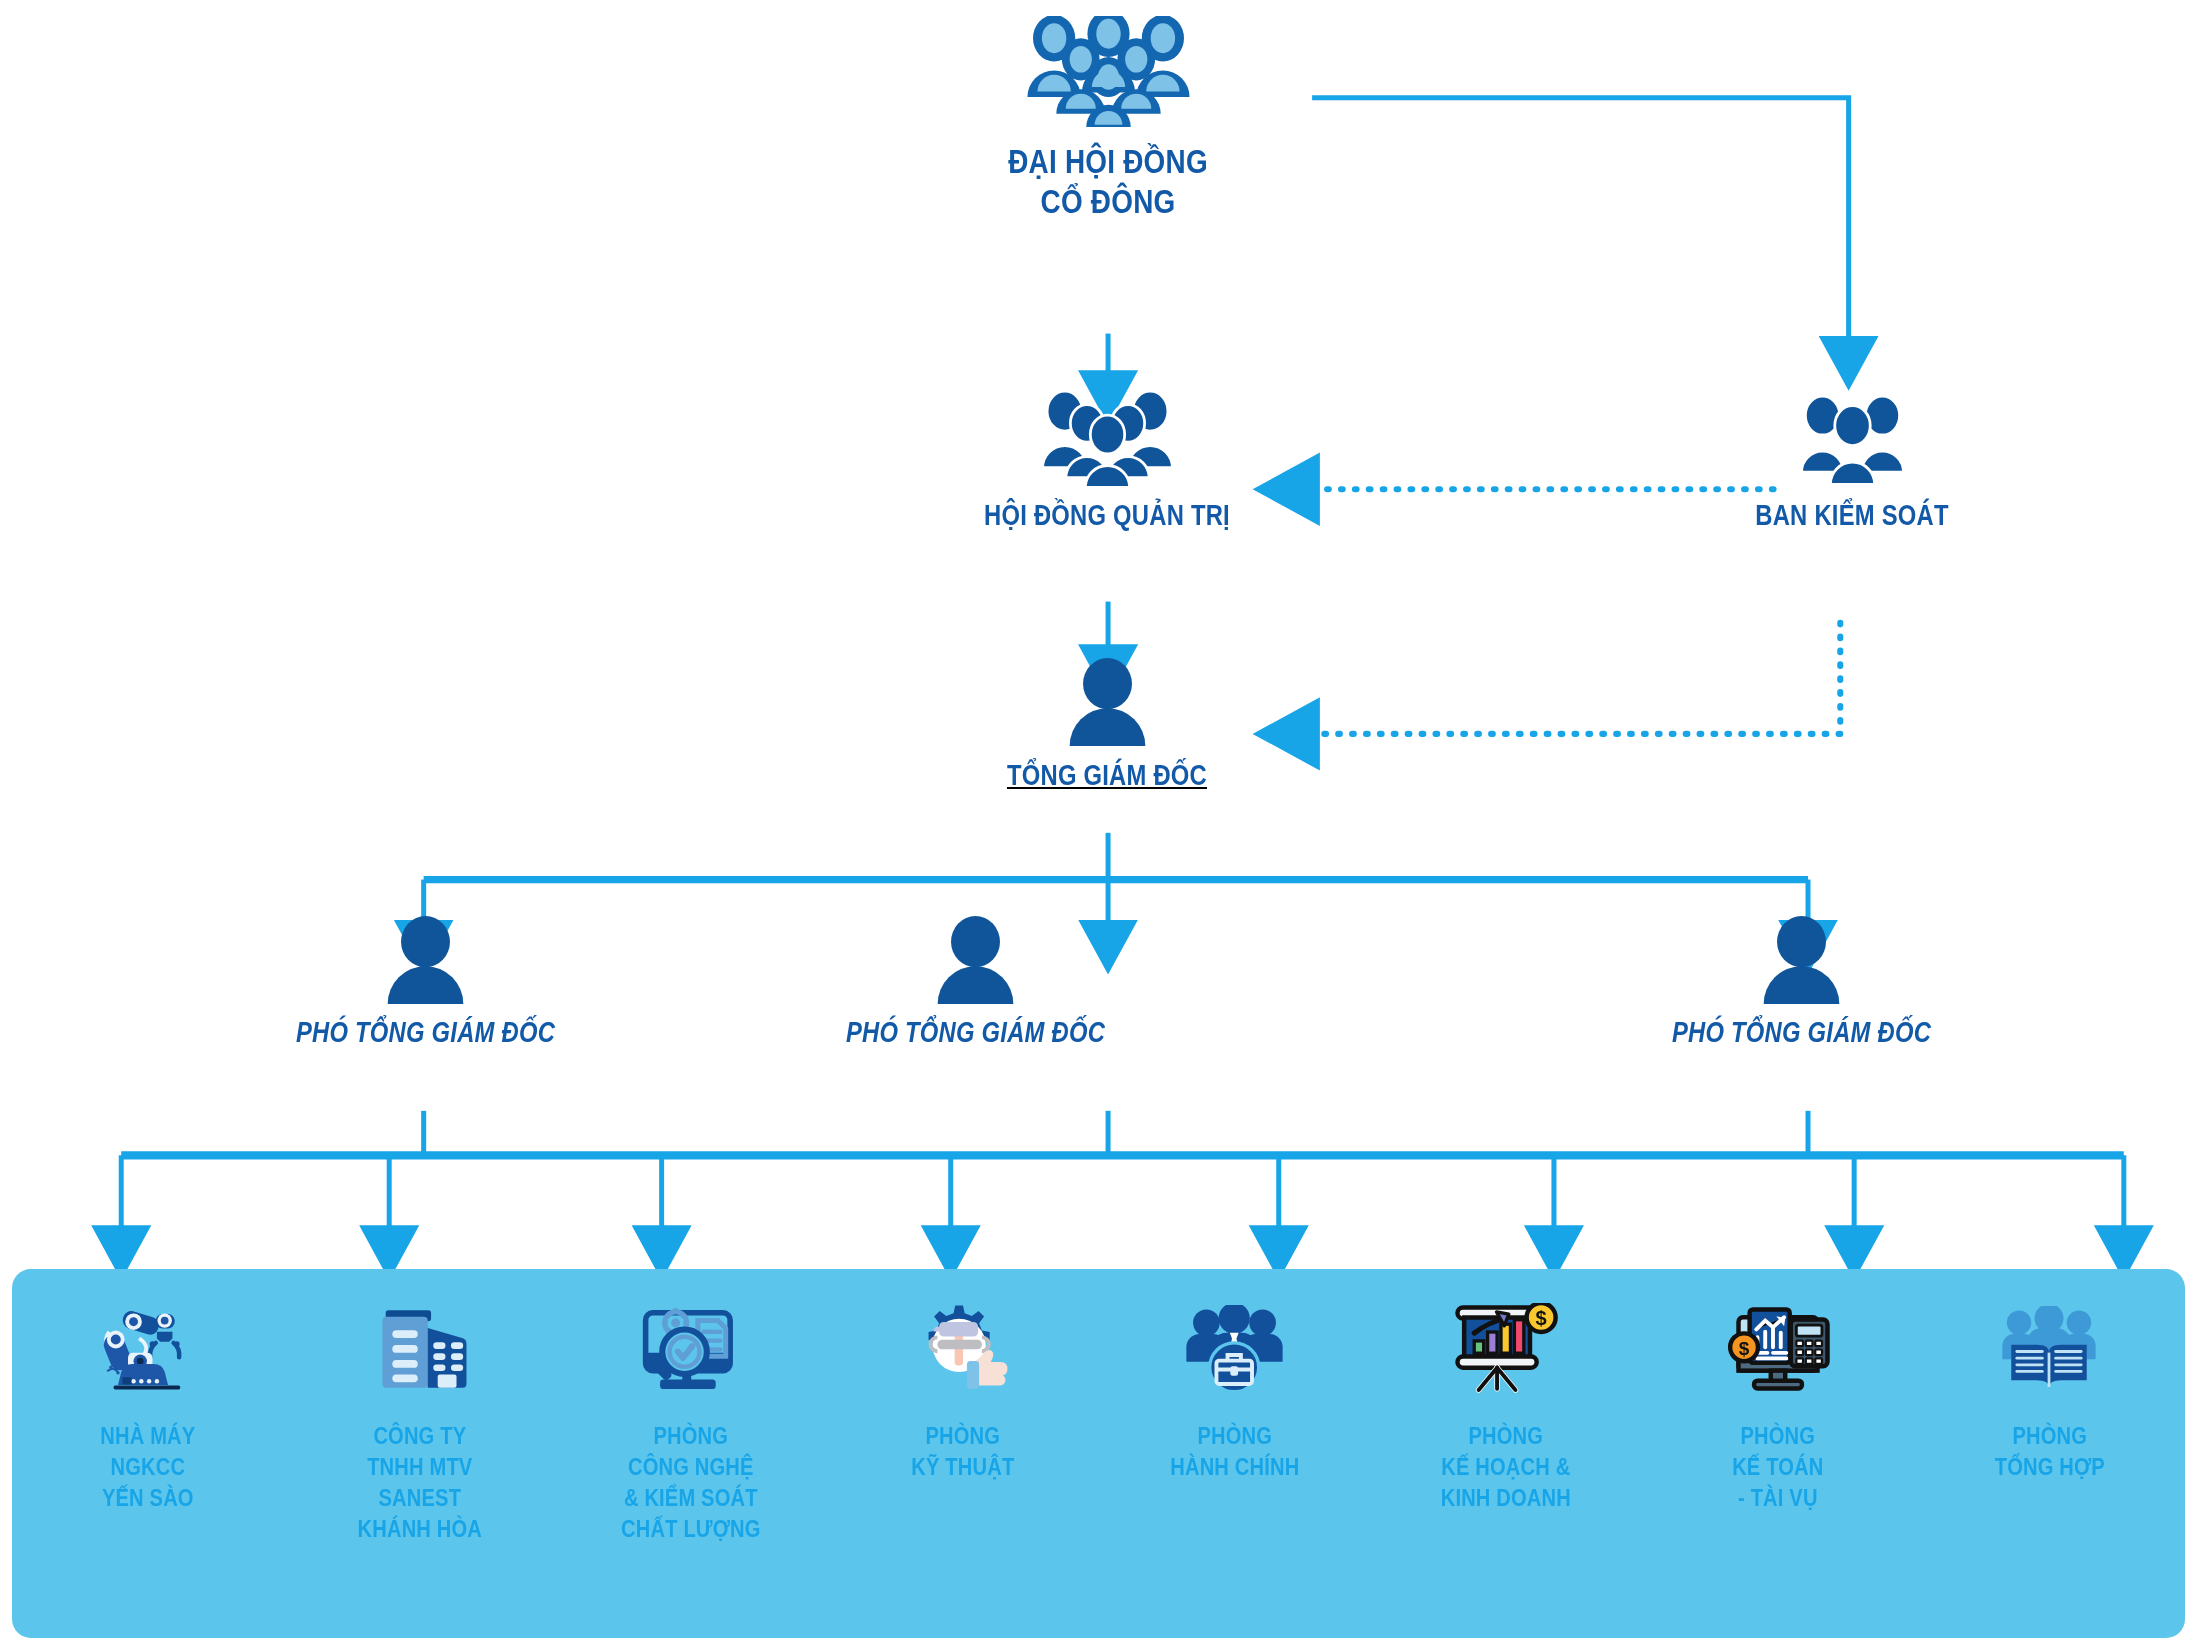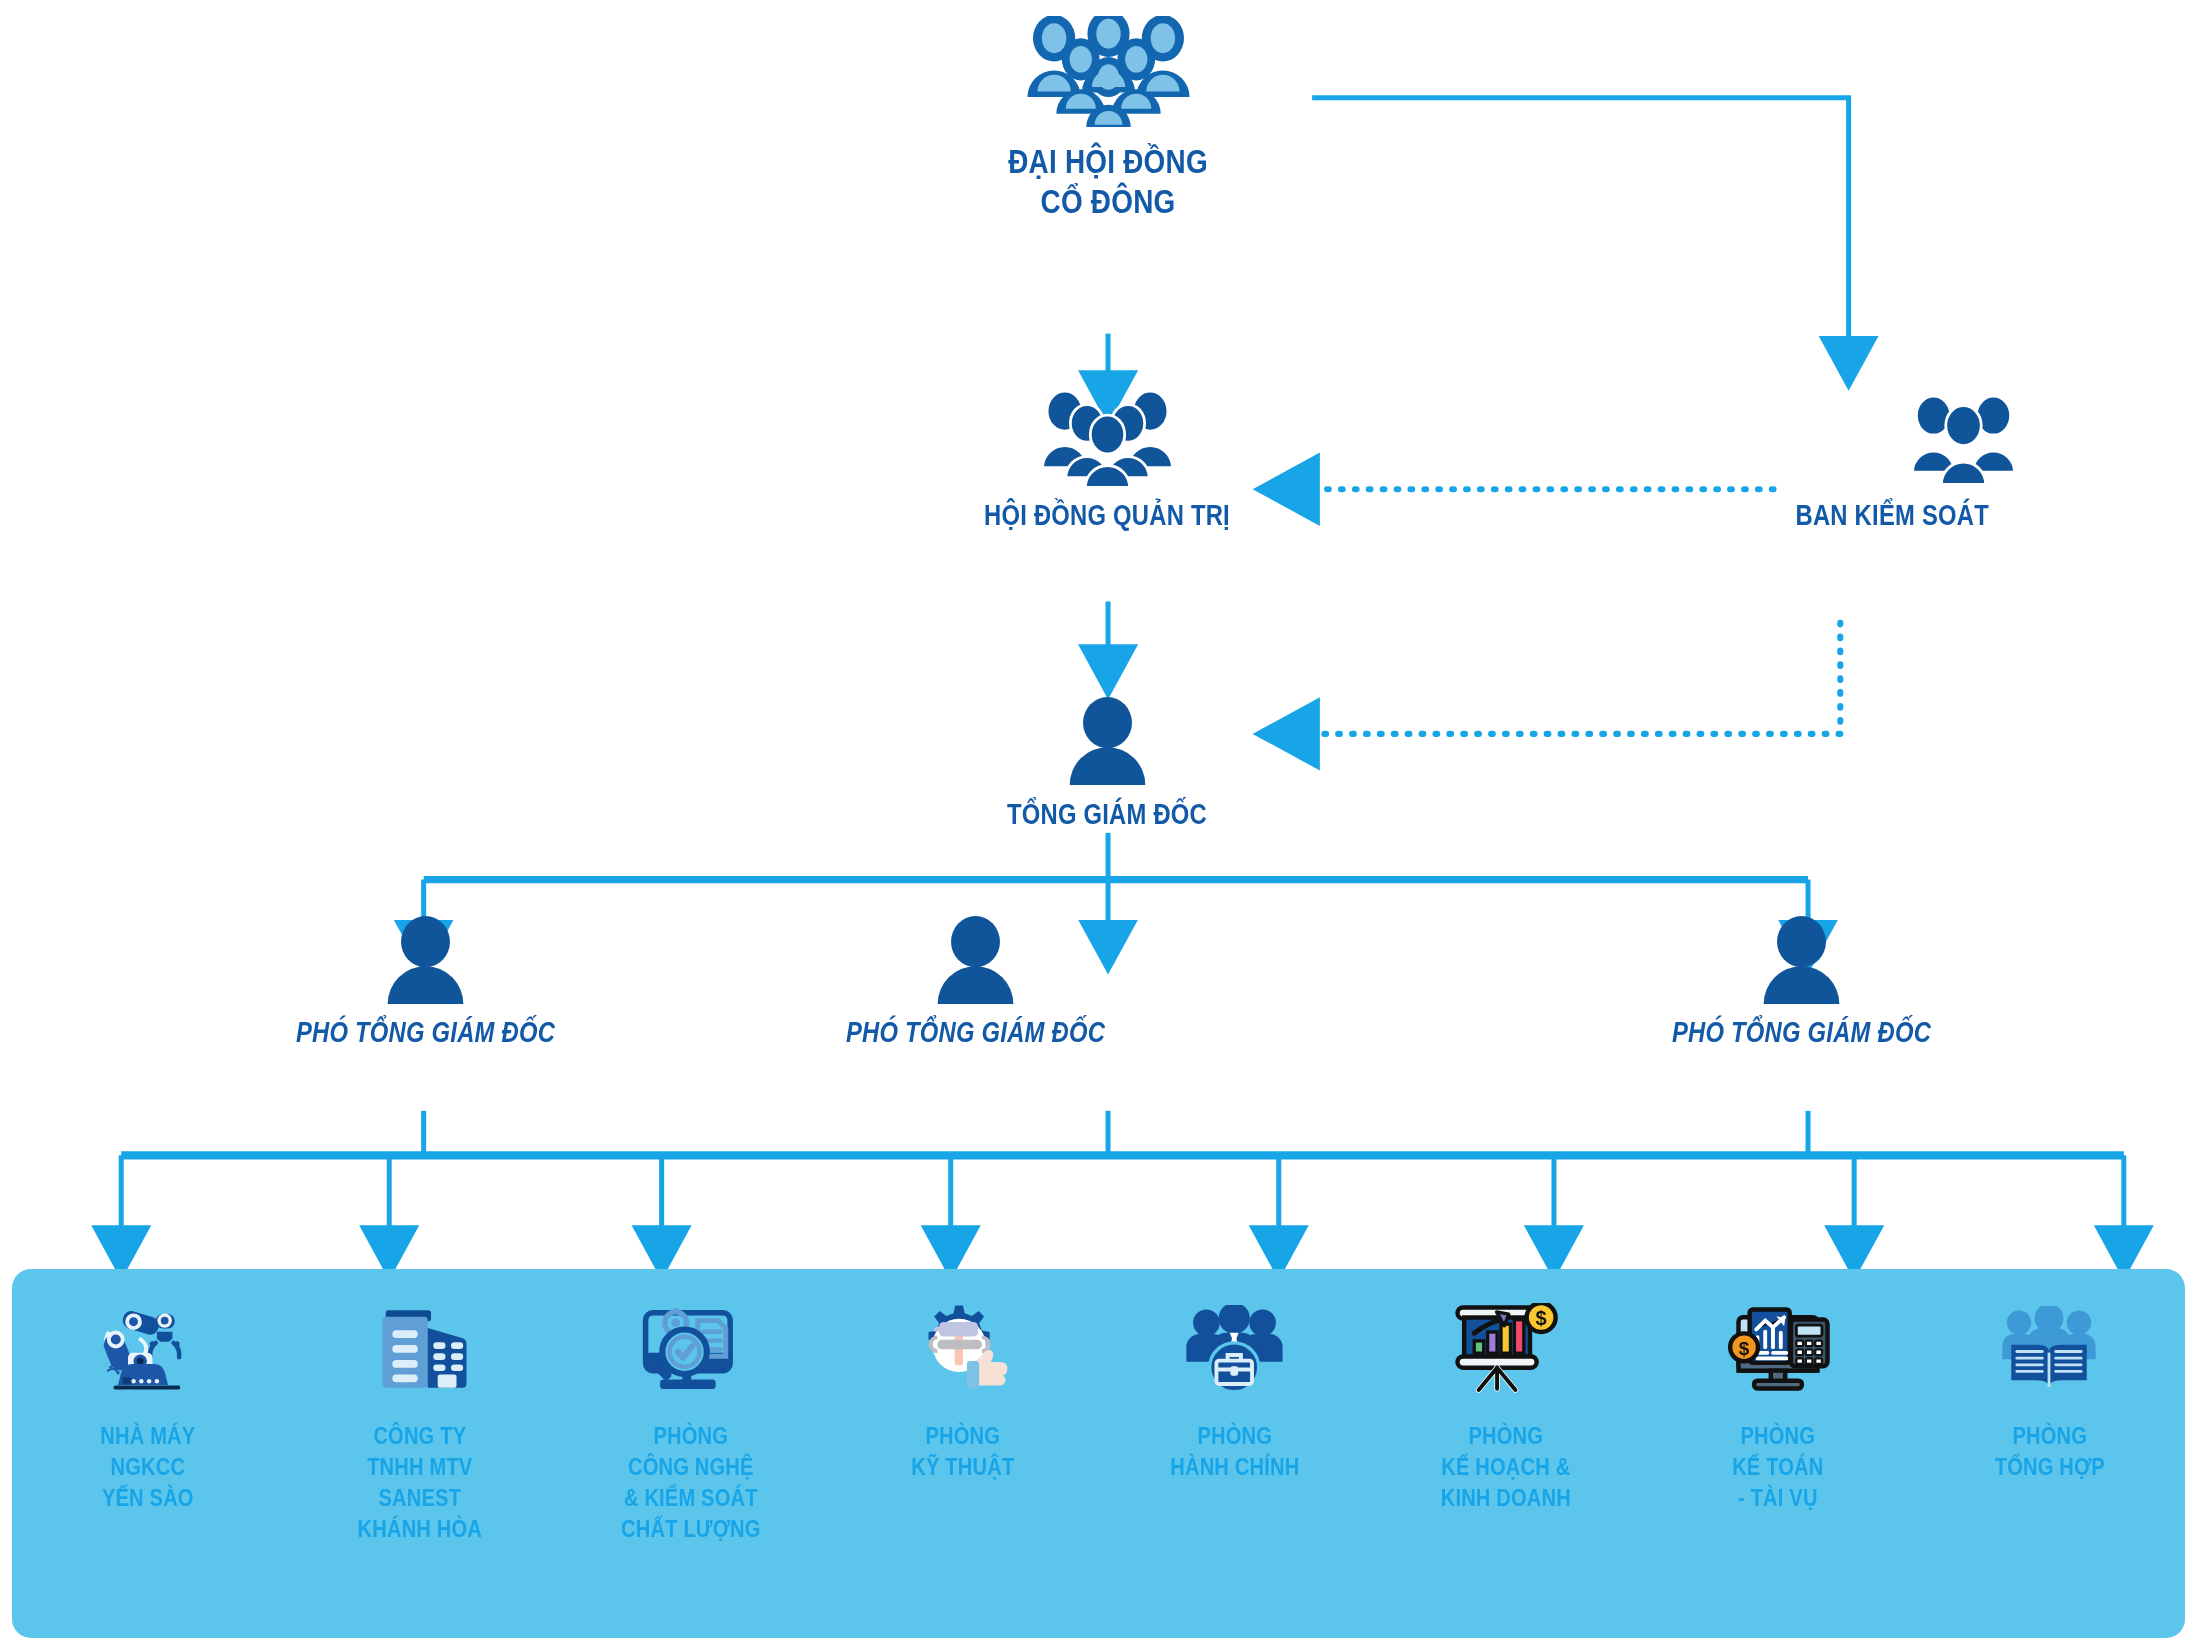--- a/index.html
+++ b/index.html
@@ -14,24 +14,24 @@
     transform:scaleX(.82);
   }
 
   
   #n-shareholders{left:908px;top:16px;width:400px;}
   #n-shareholders .label{font-size:34px;margin-top:12.2px;}
 
   #n-board{left:940px;top:389px;width:334px;}
   #n-board .label{font-size:29px;margin-top:10px;}
 
-  #n-supervisory{left:1685px;top:389px;width:334px;text-align:right;}
+  #n-supervisory{left:1685px;top:389px;width:334px;}
   #n-supervisory .label{font-size:29px;margin-top:10px;}
 
-  #n-ceo{left:968px;top:696px;width:278px;}
+  #n-ceo{left:968px;top:657px;width:278px;text-decoration:underline;}
   #n-ceo .label{font-size:29px;margin-top:10px;}
 
   .deputy{width:389px;top:915px;font-style:italic;}
   .deputy .label{font-size:29px;margin-top:9px;}
   #n-dep-1{left:231px;}
   #n-dep-2{left:781px;}
   #n-dep-3{left:1607px;}
 
   
   #wires{position:absolute;left:0;top:0;width:2205px;height:1649px;}

